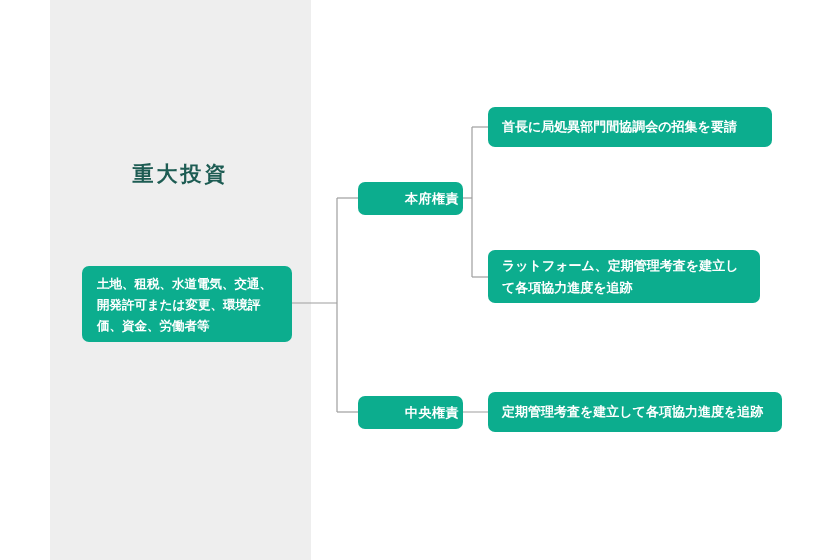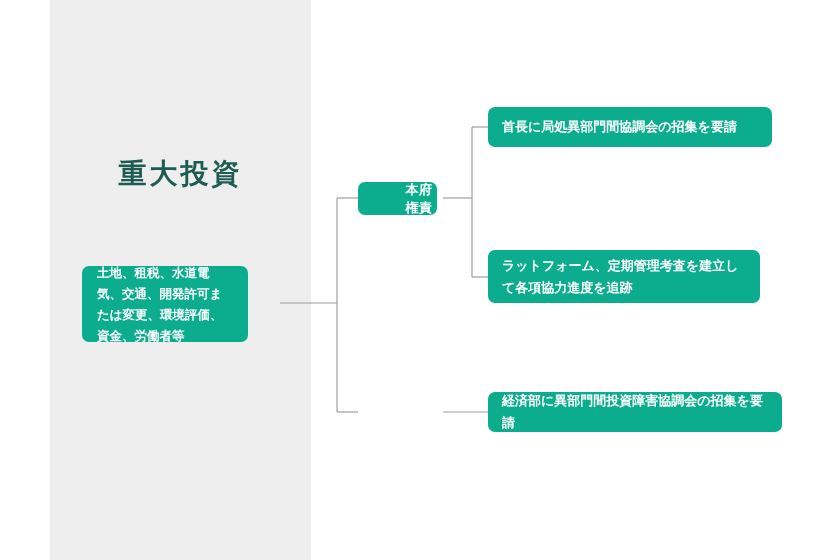--- a/index.html
+++ b/index.html
@@ -24,21 +24,21 @@
   }
 
   
   #title-block {
     position: absolute;
     left: 50px; top: 158px;
     width: 261px;
     text-align: center;
     color: #1d5c53;
     font-weight: bold;
-    font-size: 28px;
+    font-size: 21px;
     line-height: 32px;
     letter-spacing: 3px;
   }
   #title-block .tline { display: block; white-space: nowrap; }
 
   
   #connectors {
     position: absolute;
     left: 0; top: 0;
     width: 830px; height: 560px;
@@ -56,31 +56,31 @@
     align-items: center;
   }
   .node .node-label {
     display: block;
     width: 100%;
   }
 
   
   #node-root {
     left: 82px; top: 266px;
-    width: 166px; height: 76px;
+    width: 210px; height: 76px;
     padding: 0 15px;
     font-size: 12.5px;
     line-height: 21px;
     justify-content: center;
   }
   #node-root .node-label { text-align: left; }
 
   
   .node-branch {
-    width: 79px; height: 33px;
+    width: 105px; height: 33px;
     justify-content: center;
     font-size: 13px;
     letter-spacing: 0.5px;
     padding-left: 43px;
   }
   .node-branch .node-label { text-align: center; }
   #node-branch-local   { left: 358px; top: 182px; }
   #node-branch-central { left: 358px; top: 396px; }
 
   
@@ -130,26 +130,29 @@
   </svg>
 
   <div class="node" id="node-root">
     <span class="node-label">土地、租税、水道電気、交通、開発許可または変更、環境評価、資金、労働者等</span>
   </div>
 
   <div class="node node-branch" id="node-branch-local">
     <span class="node-label">本府権責</span>
   </div>
 
+  <div class="node node-branch" id="node-branch-central">
+    <span class="node-label">中央権責</span>
+  </div>
 
   <div class="node node-leaf" id="node-leaf-1">
     <span class="node-label">首長に局処異部門間協調会の招集を要請</span>
   </div>
 
   <div class="node node-leaf" id="node-leaf-2">
     <span class="node-label">ラットフォーム、定期管理考査を建立して各項協力進度を追跡</span>
   </div>
 
   <div class="node node-leaf" id="node-leaf-3">
-    <span class="node-label">経済部に異部門間投資障害協調会の招集を要請</span>
+    <span class="node-label">定期管理考査を建立して各項協力進度を追跡</span>
   </div>
 
 </div>
 
 </body></html>

